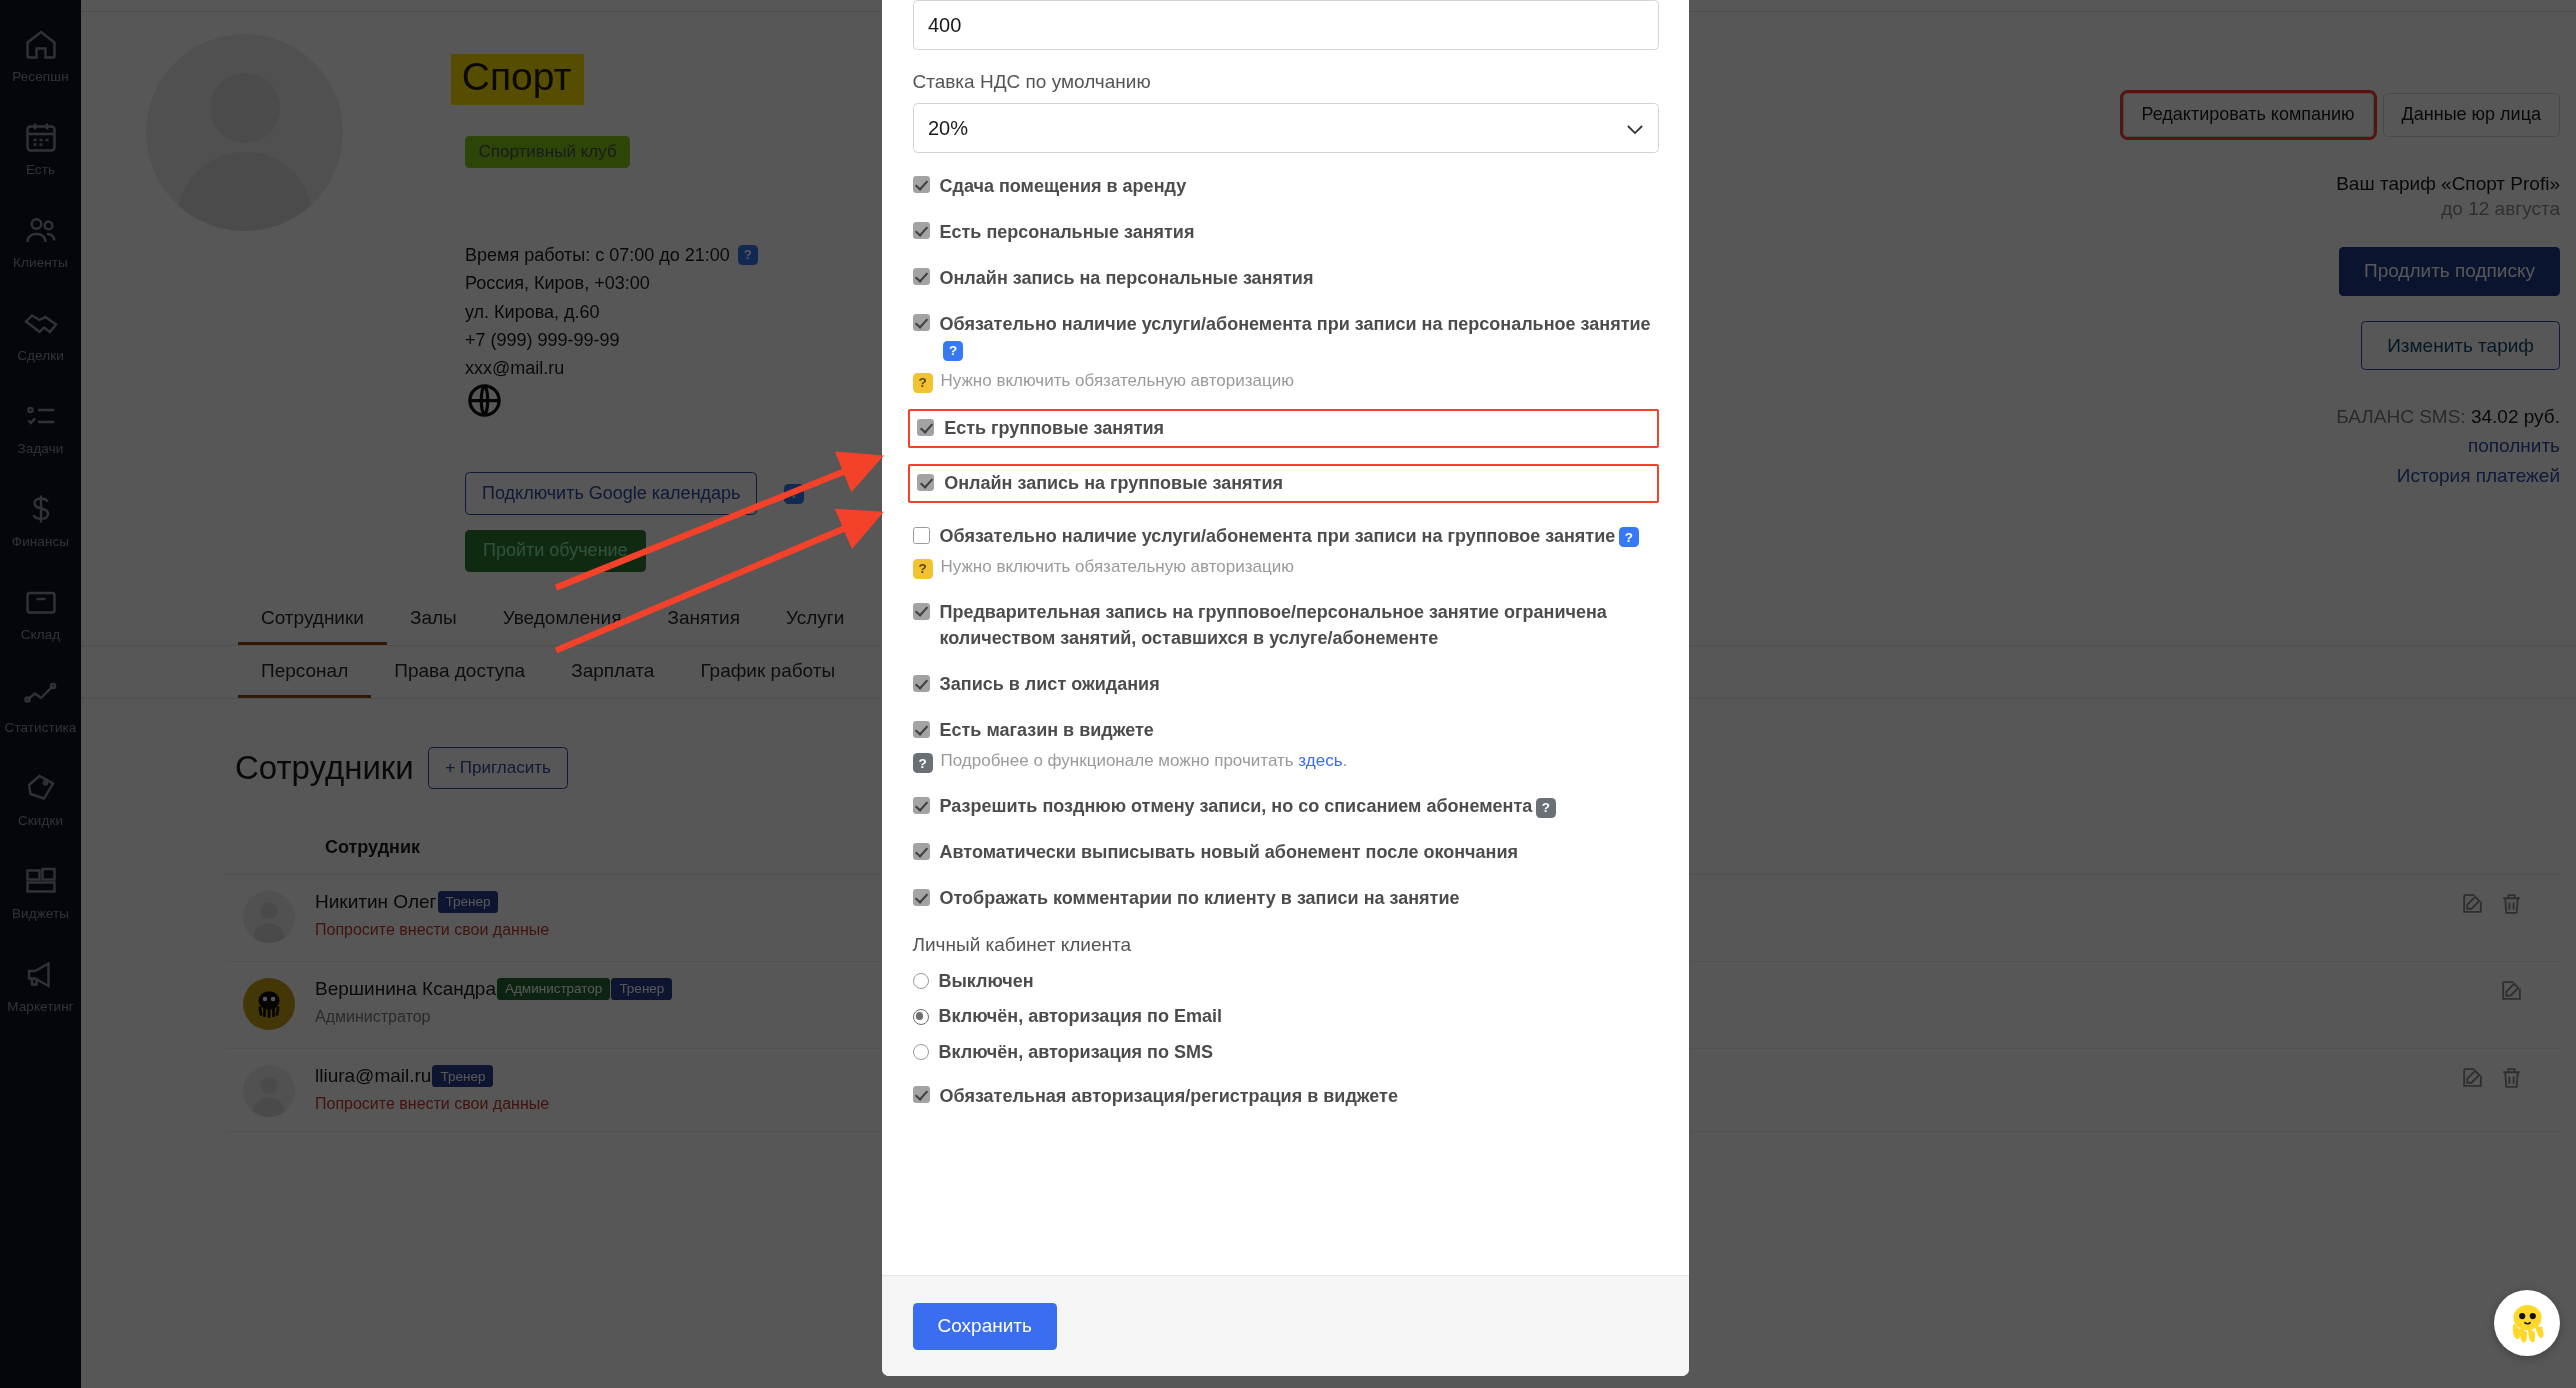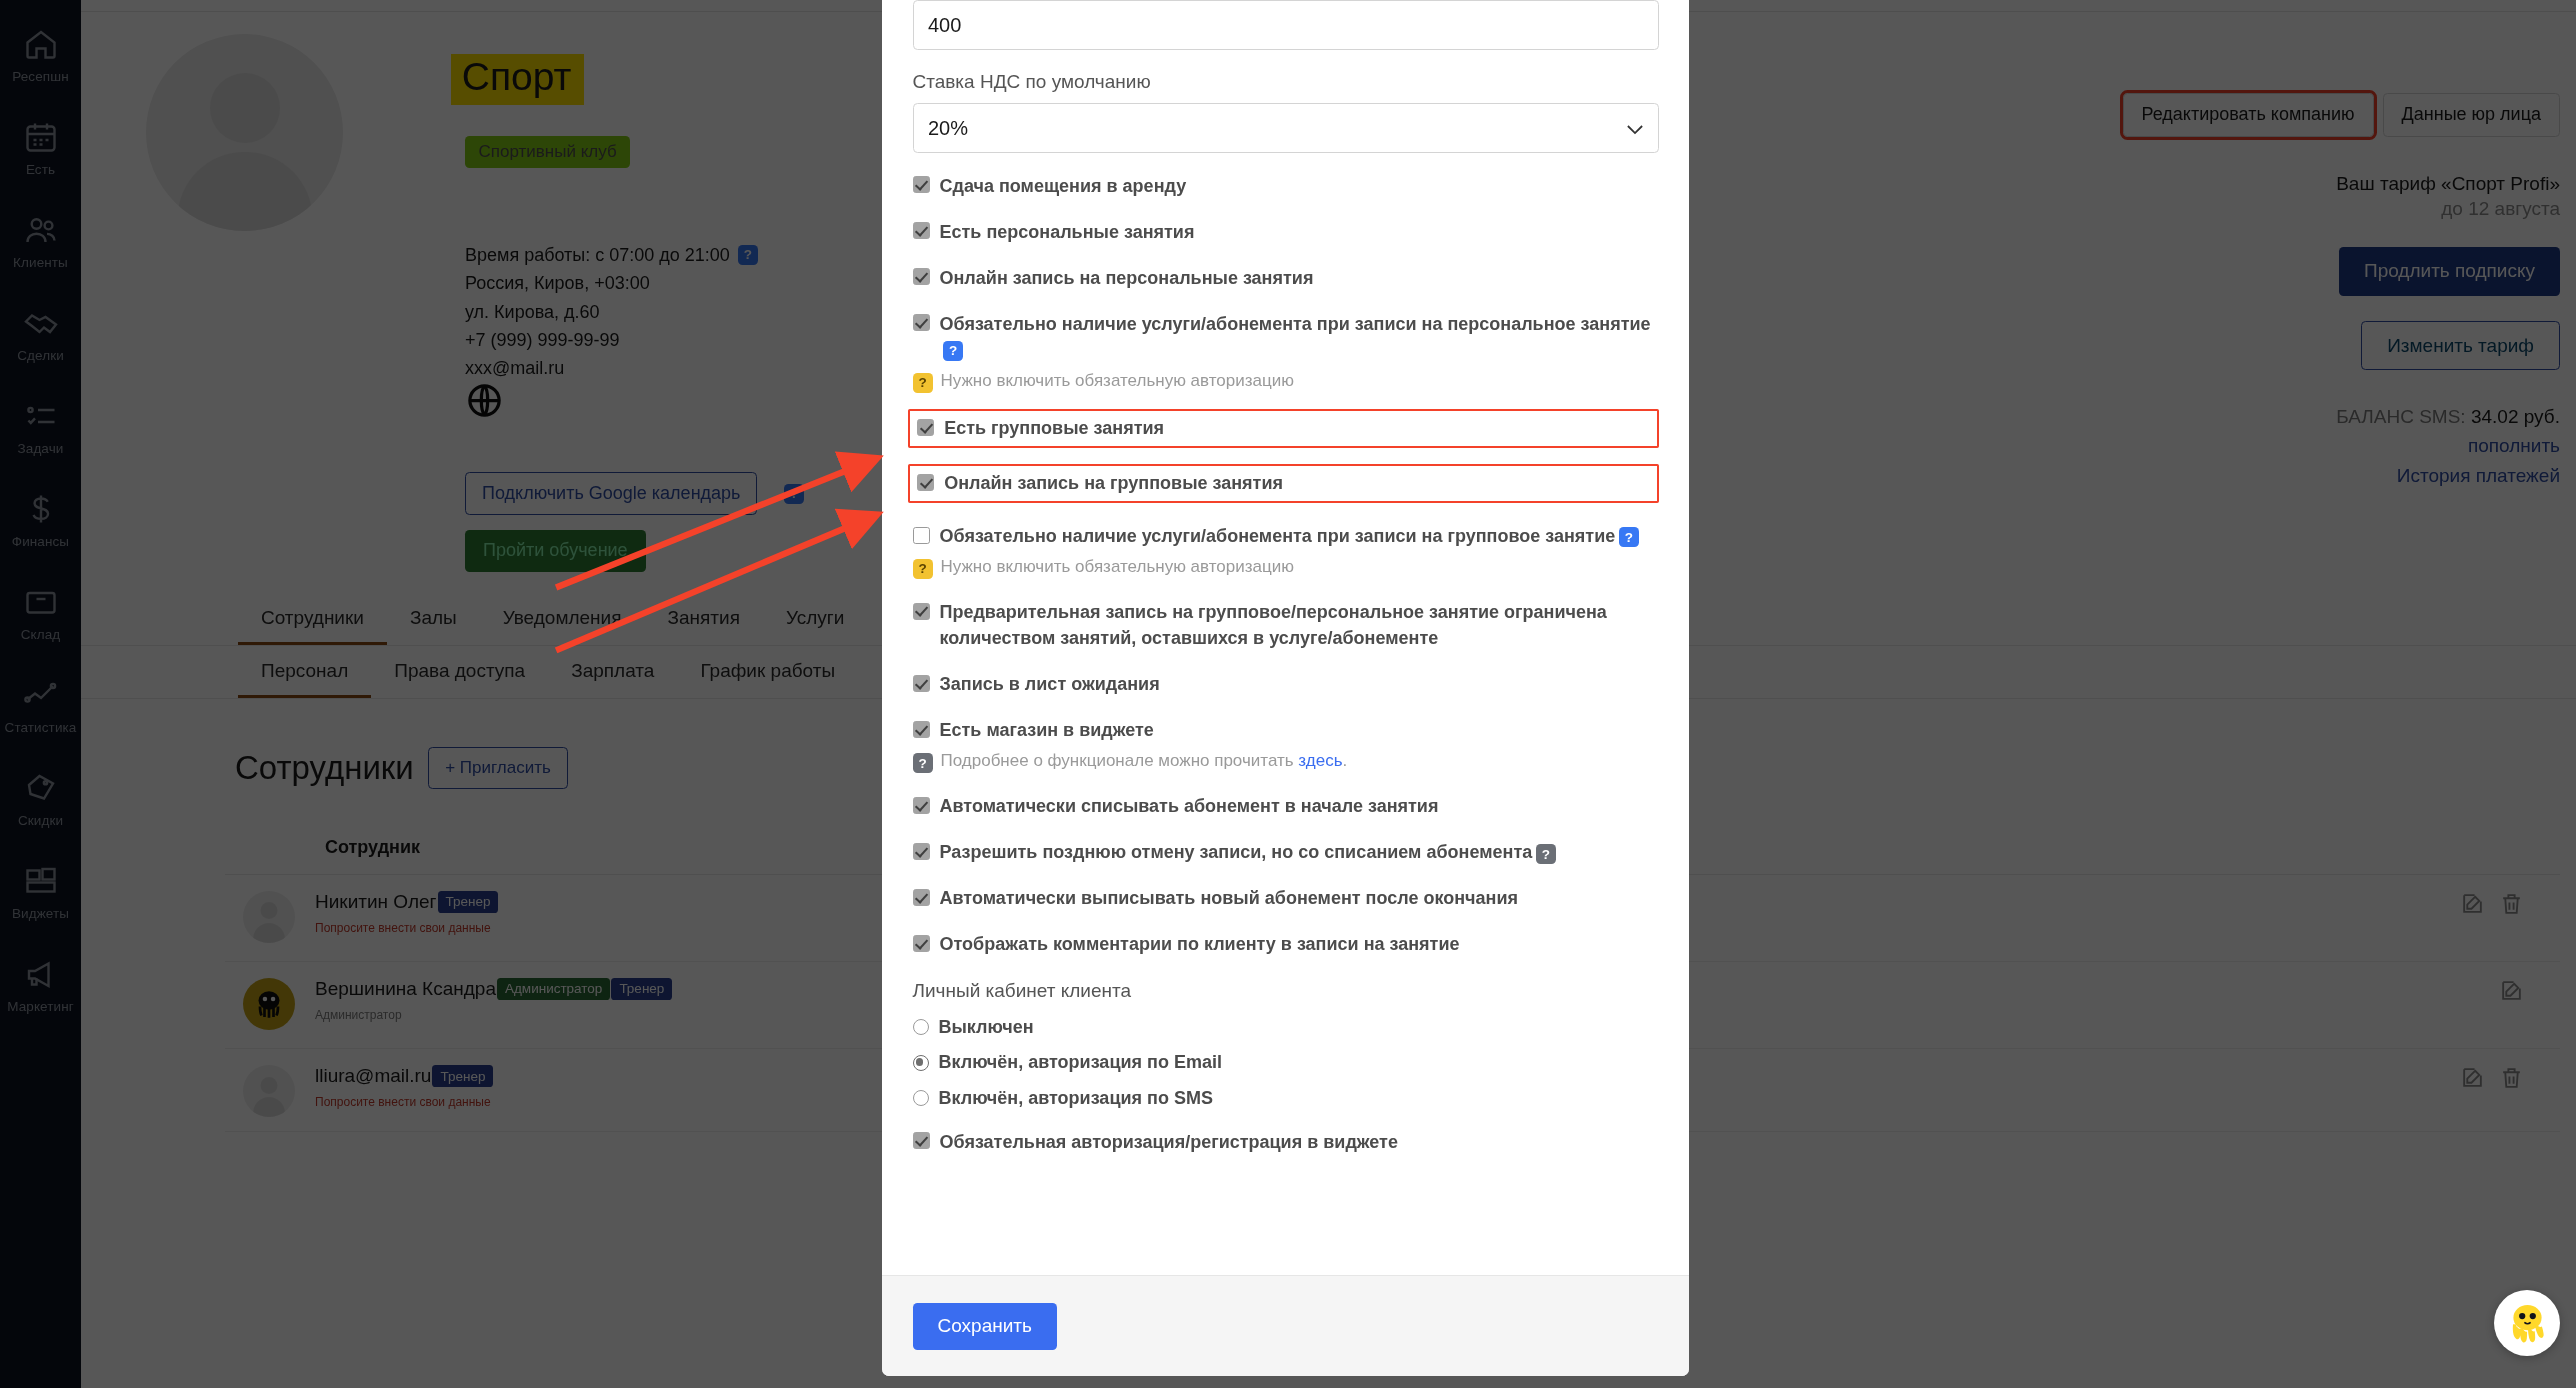--- a/index.html
+++ b/index.html
@@ -112,21 +112,21 @@
   .av { width: 52px; height: 52px; border-radius: 50%; background: #ededed; position: relative; overflow: hidden; flex: none; margin-left: 18px;}
   .av .h { position:absolute; left:50%; top:11.7px; width:17px; height:17px; border-radius:50%; background:#dadada; transform:translateX(-50%);}
   .av .b { position:absolute; left:50%; top:32px; width:32px; height:27px; border-radius:16px 16px 0 0; background:#dadada; transform:translateX(-50%);}
   .av.octo { background: #c3a216; }
   .av.octo svg { position: absolute; left: 8px; top: 9px; width: 36px; height: 36px; }
   .nm-line { display: flex; align-items: center; gap: 1px; flex-wrap: wrap; }
   .nm { font-size: 19px; color: #1b1b1b; }
   .chip { font-size: 13.5px; color: #fff; border-radius: 3.6px; padding: 3.6px 8px; }
   .chip.blue { background: #2a3f8f; }
   .chip.green { background: #2b6b36; }
-  .sub { font-size: 12px; color: #7c7c7c; margin-top: 8px; }
+  .sub { font-size: 16px; color: #7c7c7c; margin-top: 8px; }
   .sub.warn { color: #c0392b; }
   .tc-contacts { flex: 1; display: flex; justify-content: space-between; padding-left: 50px; }
   .cline { font-size: 18px; color: #1b1b1b; line-height: 1.55; }
   .acts { display: flex; gap: 14.4px; padding-right: 36px; }
   .acts svg { width: 25px; height: 25px; stroke: #8b8b8b; fill: none; stroke-width: 1.8; cursor: pointer; }
 
   
   .chatw { position: absolute; right: 16px; bottom: 32px; width: 66px; height: 66px; border-radius: 50%;
     background: #fff; display: flex; align-items: center; justify-content: center; z-index: 60;
     box-shadow: 0 1.8px 9px rgba(0,0,0,.25); cursor: pointer; }
@@ -555,24 +555,20 @@
 
       <div class="cb-row">
         <span class="cbx on"></span>
         <span class="cb-txt">Есть магазин в виджете</span>
       </div>
       <div class="hint">
         <span class="hint-q grey">?</span>
         <span class="hint-t"><span>Подробнее о функционале можно прочитать </span><a>здесь</a><span>.</span></span>
       </div>
 
-      <div class="cb-row">
-        <span class="cbx on"></span>
-        <span class="cb-txt">Автоматически списывать абонемент в начале занятия</span>
-      </div>
 
       <div class="cb-row">
         <span class="cbx on"></span>
         <span class="cb-txt"><span>Разрешить позднюю отмену записи, но со списанием абонемента</span><span class="hint-q grey inl-q" style="display:inline-flex">?</span></span>
       </div>
 
       <div class="cb-row">
         <span class="cbx on"></span>
         <span class="cb-txt">Автоматически выписывать новый абонемент после окончания</span>
       </div>

